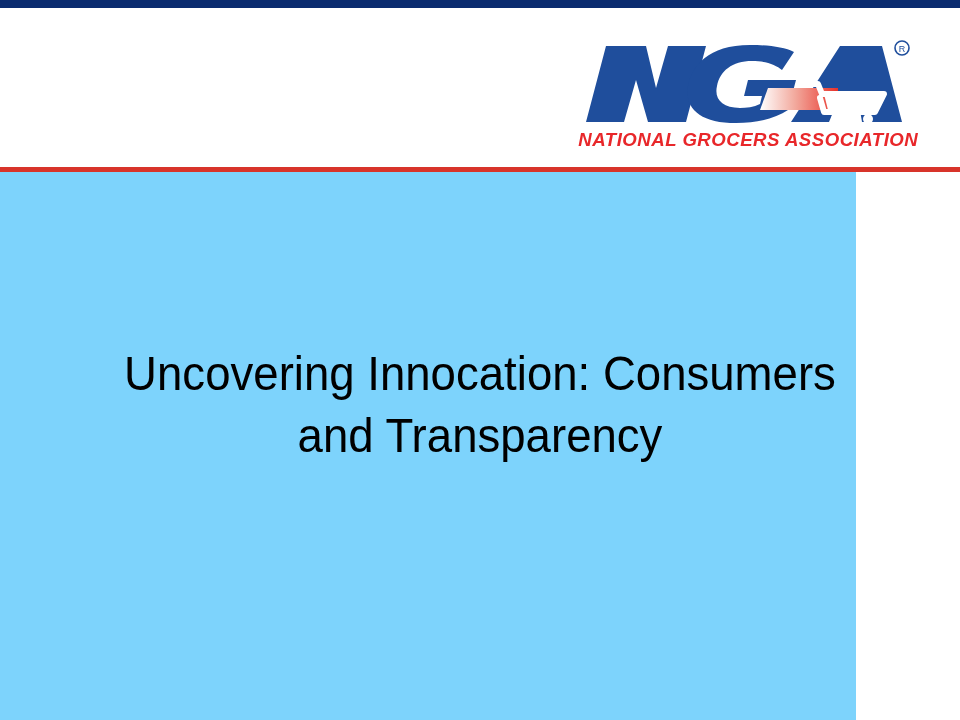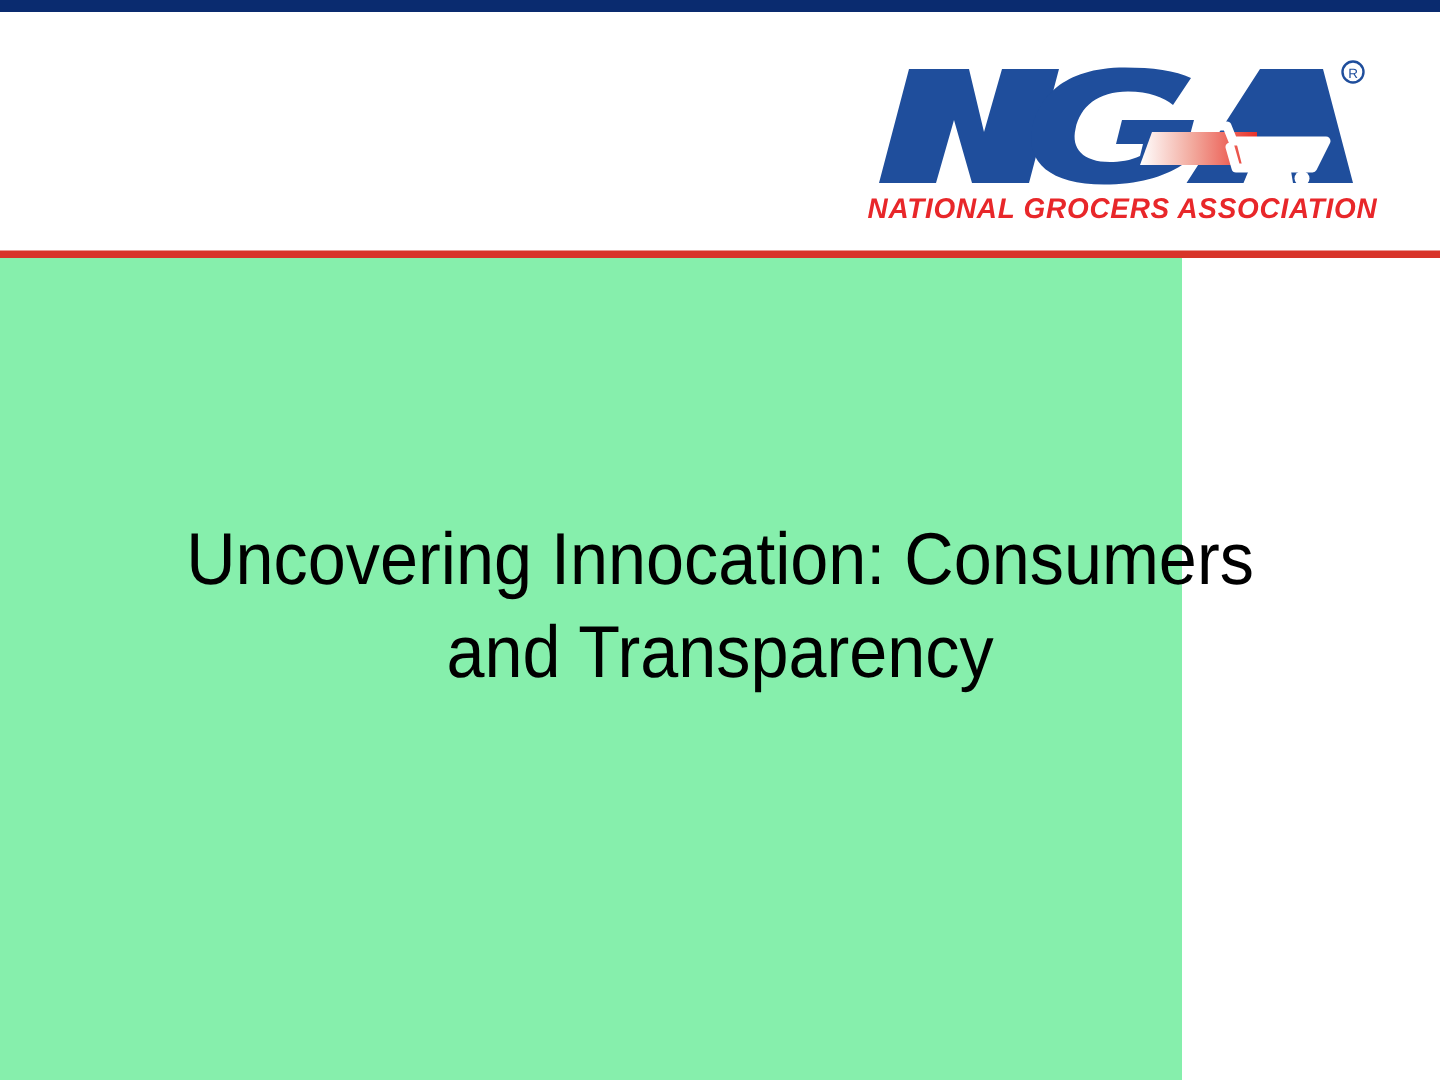--- a/index.html
+++ b/index.html
@@ -92,23 +92,23 @@
     width: 960px;
     height: 5px;
     background: #d8342a;
   }
 
   
   .body-area {
     position: absolute;
     left: 0;
     top: 172px;
-    width: 788px;
+    width: 856px;
     height: 548px;
-    background: #86efac;
+    background: #7dd3fc;
   }
 
   .title-block {
     position: absolute;
     left: 60px;
     top: 170px;
     width: 840px;
     text-align: center;
   }
 

